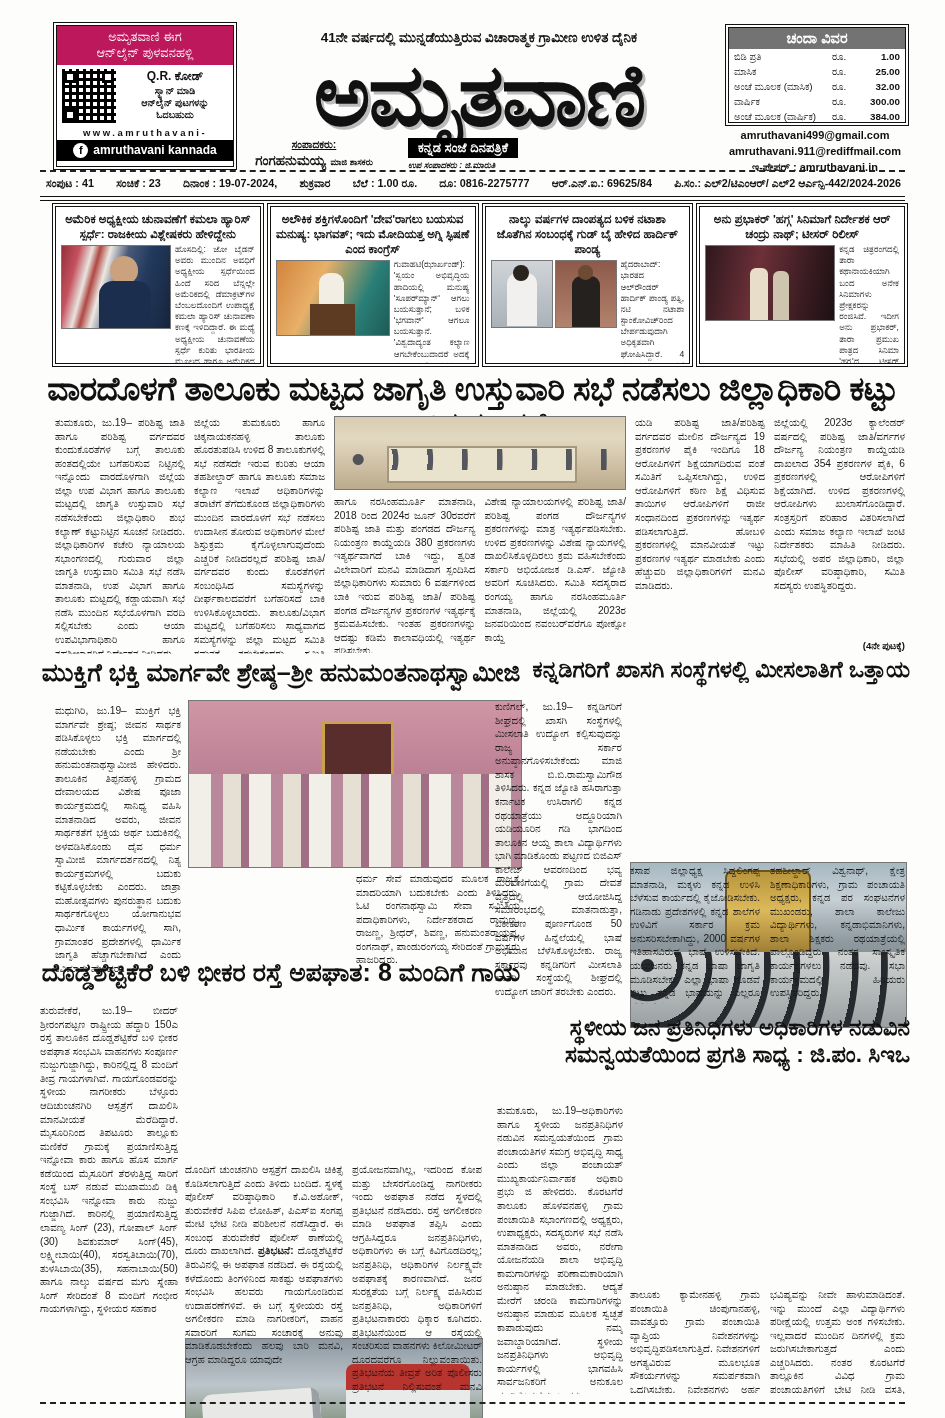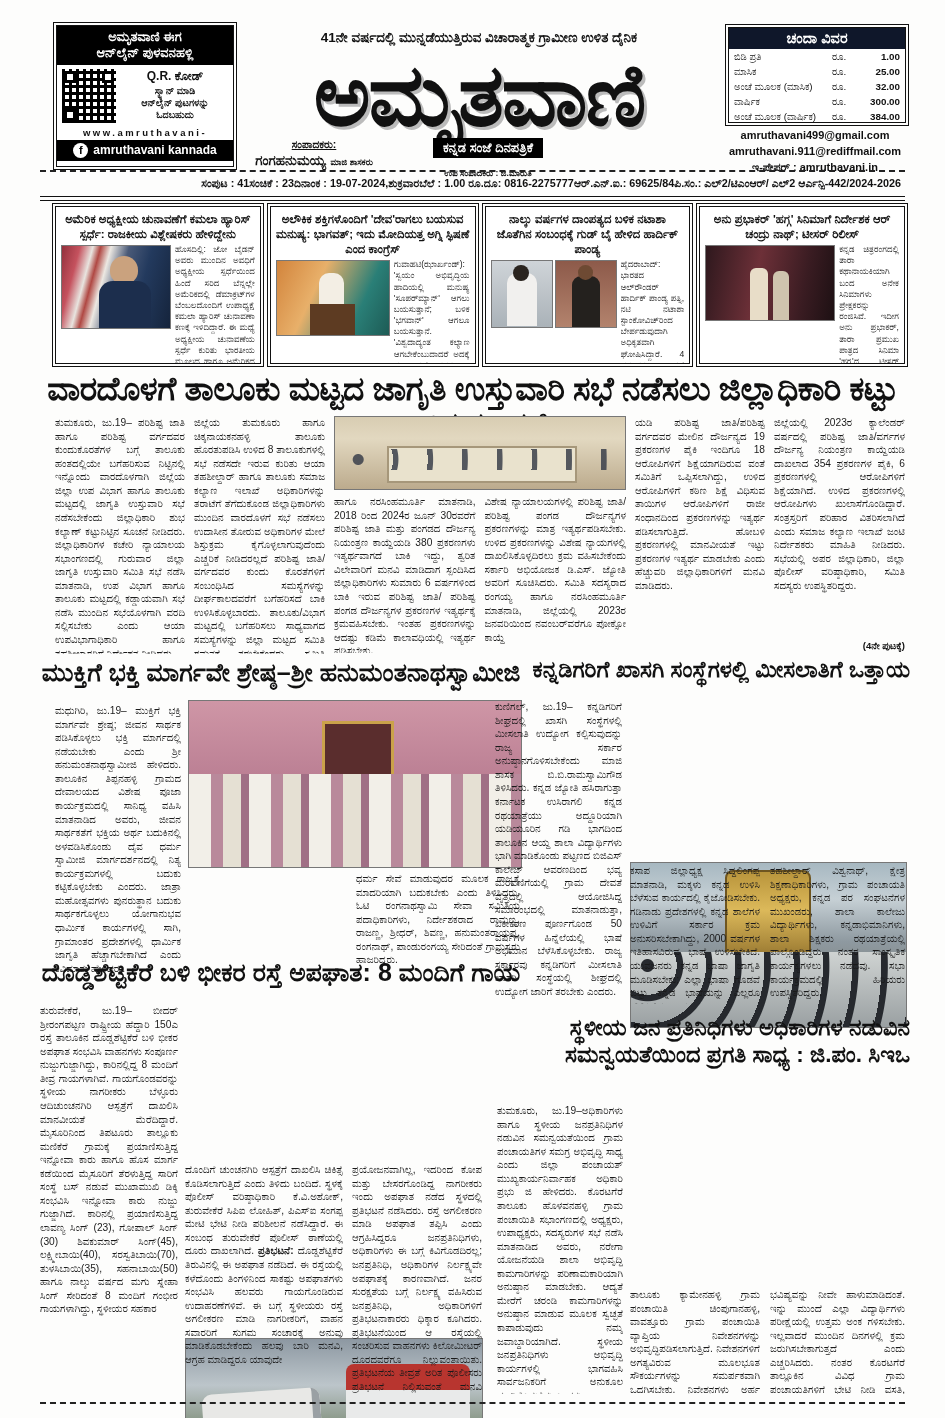--- a/index.html
+++ b/index.html
@@ -3,47 +3,47 @@
 <meta charset="utf-8">
 <style>
   html,body{margin:0;padding:0;background:#e9e9e7;}
   .page{position:relative;width:945px;height:1418px;background:#fdfdfc;margin:0 auto;
         font-family:"Liberation Sans","DejaVu Sans",sans-serif;color:#111;overflow:hidden;}
   .abs{position:absolute;}
   .dbox{border:1.5px solid #111;outline:1.5px solid #111;outline-offset:2px;background:#fff;}
   .bt{font-size:10.2px;line-height:1.33;text-align:justify;overflow:hidden;color:#1a1a1a;}
   .photo{position:relative;overflow:hidden;border:1px solid #777;}
   
-  .ob-top{background:#000000;color:#fff;text-align:center;font-weight:700;font-size:13px;line-height:1.25;padding:3px 0;}
+  .ob-top{background:#be185d;color:#fff;text-align:center;font-weight:400;font-size:13px;line-height:1.25;padding:3px 0;}
   .ob-mid{display:flex;align-items:center;padding:4px 5px 2px 5px;gap:6px;}
   .qr{position:relative;width:54px;height:54px;flex:0 0 54px;
       background:repeating-linear-gradient(0deg,#000 0 3px,transparent 3px 7px),
                  repeating-linear-gradient(90deg,#000 0 3px,#fff 3px 7px);}
   .fsq{position:absolute;width:12px;height:12px;background:#fff;border:3px solid #000;box-sizing:border-box;}
   .ob-txt{text-align:center;flex:1;line-height:1.3;}
   .ob-web{text-align:center;font-weight:800;font-size:9.5px;letter-spacing:2.5px;padding:2px 0;}
   .ob-fb{background:#000;color:#fff;display:flex;align-items:center;justify-content:center;gap:5px;
          font-weight:800;font-size:12px;padding:3px 0;}
   .fbc{display:inline-flex;width:15px;height:15px;border-radius:50%;background:#fff;color:#000;
        align-items:center;justify-content:center;font-weight:900;font-size:11px;}
   .masthead{font-size:86px;font-weight:900;text-align:center;line-height:1.0;letter-spacing:-2px;
             text-shadow:3px 3px 0 #bbb;}
   .tagline{font-size:13.5px;font-weight:800;text-align:center;}
   .ed-label{font-weight:800;font-size:10.5px;text-decoration:underline;}
   .ed-name{font-weight:800;font-size:13.5px;}
   .ed-small{font-size:8.5px;font-weight:600;}
   .ptype{background:#000;color:#fff;font-weight:800;font-size:13px;padding:2px 10px;display:inline-block;}
-  .sub-title{background:#0f172a;color:#fff;font-weight:800;font-size:14.5px;text-align:center;padding:2px 0;}
+  .sub-title{background:#737373;color:#fff;font-weight:800;font-size:14.5px;text-align:center;padding:2px 0;}
   .sub-row{display:flex;font-size:9.8px;padding:1.5px 5px;}
   .sub-row .l{flex:1;}
   .sub-row .c{width:26px;}
   .sub-row .v{width:42px;text-align:right;font-weight:800;}
   .emails{font-weight:800;font-size:11px;text-align:center;line-height:1.45;}
   .dash{border-top:2.5px dashed #222;}
-  .info{display:flex;justify-content:flex-end;font-weight:800;font-size:10.8px;}
+  .info{display:flex;justify-content:space-between;font-weight:800;font-size:10.8px;}
   .dblrule{border-top:1.5px solid #111;border-bottom:1.5px solid #111;height:3px;}
   
   .briefs{display:flex;gap:9px;}
   .brief{flex:1;border:1.5px solid #111;outline:1.5px solid #111;outline-offset:2px;background:#fff;
          padding:4px 5px;overflow:hidden;}
   .brief h4{margin:0 0 3px 0;font-size:11.6px;line-height:1.3;text-align:center;font-weight:800;}
   .brief .bt{font-size:8.6px;line-height:1.3;}
   .bimg{float:left;margin:1px 4px 2px 0;}
   
   .h-main{font-size:33px;font-weight:900;text-align:center;line-height:1.1;letter-spacing:-0.5px;}
@@ -117,23 +117,23 @@
   </div>
 
   <div class="abs tagline" style="left:240px;top:30px;width:478px;">41ನೇ ವರ್ಷದಲ್ಲಿ ಮುನ್ನಡೆಯುತ್ತಿರುವ ವಿಚಾರಾತ್ಮಕ ಗ್ರಾಮೀಣ ಉಳಿತ ದೈನಿಕ</div>
   <div class="abs masthead" style="left:232px;top:52px;width:494px;">ಅಮೃತವಾಣಿ</div>
 
   <div class="abs" style="left:244px;top:138px;width:140px;text-align:center;">
     <div class="ed-label">ಸಂಪಾದಕರು:</div>
     <div><span class="ed-name">ಗಂಗಹನುಮಯ್ಯ</span>
       <span class="ed-small">ಮಾಜಿ ಶಾಸಕರು</span></div>
   </div>
-  <div class="abs" style="left:408px;top:138px;width:160px;text-align:center;">
+  <div class="abs" style="left:408px;top:138px;width:160px;text-align:left;">
     <span class="ptype">ಕನ್ನಡ ಸಂಜೆ ದಿನಪತ್ರಿಕೆ</span>
-    <div class="ed-small" style="margin-top:10px;">ಉಪ ಸಂಪಾದಕರು : ಜಿ.ಮಾರುತಿ</div>
+    <div class="ed-small" style="margin-top:2px;font-style:italic;">ಉಪ ಸಂಪಾದಕರು : ಜಿ.ಮಾರುತಿ</div>
   </div>
 
   <div class="abs dbox" style="left:728px;top:27px;width:176px;height:94px;">
     <div class="sub-title">ಚಂದಾ ವಿವರ</div>
     <div class="sub-row">
       <span class="l">ಬಿಡಿ ಪ್ರತಿ</span>
       <span class="c">ರೂ.</span>
       <span class="v">1.00</span>
     </div>
     <div class="sub-row">

